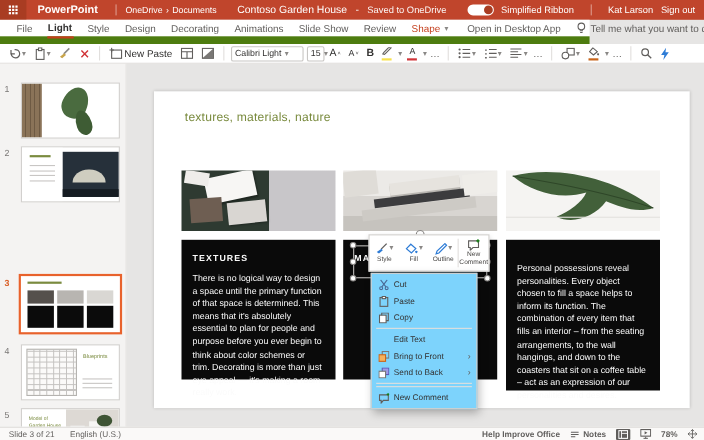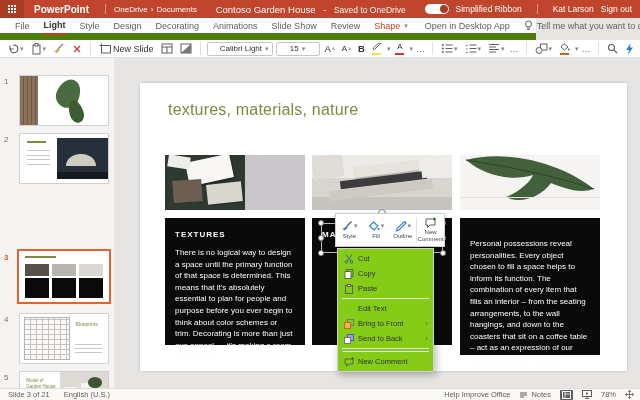--- a/index.html
+++ b/index.html
@@ -30,22 +30,22 @@
   .tabbar .tab.contextual { color:#C43E1C; display:flex; align-items:center; gap:4px;text-align:right; }
   .chev { font-size:7px; color:#8A8886; }
   .tab-desktop { margin-left:16px; white-space:nowrap; cursor:pointer; }
   .tellme { display:flex; align-items:center; gap:4px; margin-left:14px; white-space:nowrap; cursor:pointer; }
 
   
   .toolbar { position:absolute; left:0; top:40px; width:640px; height:18px; background:#fff; border-bottom:1px solid #E1DFDD; display:flex; align-items:center; padding-left:5px; gap:3px; font-size:9px; color:#323130; }
   .tbtn { display:flex; align-items:center; gap:1px; padding:1px 2px; cursor:pointer; white-space:nowrap; }
   .sep { width:1px; height:13px; background:#E1DFDD; margin:0 3px; flex:0 0 auto; }
   .combo { border:1px solid #C8C6C4; border-radius:2px; height:14px; display:flex; align-items:center; padding:0 3px; gap:3px; font-size:8px; color:#323130; cursor:pointer; }
-  .combo.font { width:66px; justify-content:flex-end; }
-  .combo.size { width:44px; justify-content:center; }
+  .combo.font { width:66px; justify-content:flex-start; }
+  .combo.size { width:16px; justify-content:flex-start; }
   .glyph { font-size:9.5px; color:#323130; }
   .glyph.bold { font-weight:bold; }
   .supmark { font-size:5px; vertical-align:super; }
   .colorbtn { display:flex; flex-direction:column; align-items:center; line-height:1; cursor:pointer; }
   .colorbtn .bar { width:9px; height:2px; margin-top:1px; }
   .dots { color:#605E5C; font-size:9px; letter-spacing:1px; cursor:pointer; }
   svg.ic { display:block; }
 
   
   .workspace { position:absolute; left:0; top:58px; width:640px; height:330px; }
@@ -76,21 +76,21 @@
   .t4-label { position:absolute; left:63%; top:14%; font-size:5px; color:#7A8B3F; }
   .t4-line { position:absolute; left:63%; width:30%; height:1px; background:#C8C6C4; }
   .t5-label { position:absolute; left:7%; top:12%; width:36%; font-size:4.5px; line-height:1.3; color:#7A8B3F; }
   .t5-photo { position:absolute; left:46%; top:0; width:54%; height:100%; background:#DDD9D4; }
   .t5-block { position:absolute; background:#F6F5F3; }
   .t5-green { position:absolute; background:#5A7A46; border-radius:50%; }
 
   
   .canvas { position:absolute; left:115px; top:0; width:525px; height:330px; background:#E6E5E4; }
   .slide { position:absolute; left:25px; top:25px; width:487px; height:288px; background:#fff; box-shadow:0 0 3px rgba(0,0,0,.18); }
-  .slide-title { position:absolute; left:28px; top:18px; font-size:16px; font-weight:300; color:#7A8B3F; letter-spacing:.2px; }
+  .slide-title { position:absolute; left:28px; top:18px; font-size:11px; font-weight:300; color:#7A8B3F; letter-spacing:.2px; }
   .col-img { position:absolute; top:72px; width:140px; height:55px; overflow:hidden; }
   .col-text { position:absolute; top:135px; width:140px; background:#0A0A0A; color:#FBFBFB; padding:12px 10px; }
   .col-text h3 { font-size:8px; font-weight:bold; letter-spacing:1px; }
   .col-text p { margin-top:8px; font-size:8px; line-height:1.45; }
 
   
   .ph { position:absolute; }
   .img-swatches { background:linear-gradient(90deg,#2E3A31 0 57%,#C8C6C9 57%); }
   .img-slabs { background:linear-gradient(180deg,#ECEAE7 0 42%,#D8D5D1 42% 76%,#C6C3BE 76%); }
   .img-leaf { background:#F5F4F2; }
@@ -99,31 +99,31 @@
   
   .sel-rect { position:absolute; left:181px; top:140px; width:122px; height:30px; border:1px solid #BDBBB9; z-index:5; }
   .handle { position:absolute; width:6px; height:6px; border-radius:50%; background:#fff; border:1px solid #8A8886; box-shadow:0 0 1px rgba(0,0,0,.4); z-index:6; }
   .rot-handle { position:absolute; left:238px; top:126px; width:8px; height:8px; border-radius:50%; border:1px solid #8A8886; background:#fff; z-index:6; }
 
   .minibar { position:absolute; left:195px; top:130px; width:110px; height:34px; background:#fff; border:1px solid #D2D0CE; box-shadow:0 2px 5px rgba(0,0,0,.25); display:flex; align-items:stretch; z-index:10; }
   .minibtn { flex:1; display:flex; flex-direction:column; align-items:center; justify-content:center; gap:1px; font-size:6px; color:#484644; cursor:pointer; line-height:1.1; text-align:center; }
   .minibar .msep { width:1px; background:#E1DFDD; margin:3px 0; }
   .mini-iconrow { display:flex; align-items:center; gap:1px; }
 
-  .ctxmenu { position:absolute; left:197px; top:165px; width:97px; background:#84cc16; border:1px solid #D2D0CE; box-shadow:2px 3px 8px rgba(0,0,0,.28); z-index:20; padding:2px 0; }
+  .ctxmenu { position:absolute; left:197px; top:165px; width:97px; background:#7dd3fc; border:1px solid #D2D0CE; box-shadow:2px 3px 8px rgba(0,0,0,.28); z-index:20; padding:2px 0; }
   .ctxitem { display:flex; align-items:center; height:15px; padding:0 5px 0 4px; font-size:7.5px; color:#323130; cursor:pointer; }
   .ctxitem .cicon { width:13px; display:flex; justify-content:center; flex:0 0 auto; }
   .ctxitem .clabel { flex:1; margin-left:3px; white-space:nowrap; }
   .ctxitem .csub { font-size:8px; color:#605E5C; }
   .ctxsep { height:1px; background:#E1DFDD; margin:2px 4px; }
 
   
   .statusbar { position:absolute; left:0; top:388px; width:640px; height:12px; background:#FAF9F8; border-top:1px solid #E1DFDD; display:flex; align-items:center; font-size:7.5px; color:#605E5C; }
   .statusbar .sleft { margin-left:8px; display:flex; gap:14px; }
-  .statusbar .sright { margin-left:auto; margin-right:6px; display:flex; align-items:center; gap:9px; }
+  .statusbar .sright { margin-left:auto; margin-right:6px; display:flex; align-items:center; gap:9px;font-weight:bold; }
   .viewbtn { display:flex; align-items:center; justify-content:center; cursor:pointer; }
   .viewbtn.active { background:#605E5C; border-radius:1px; padding:1px 2px; }
 </style>
 </head>
 <body>
 
 <div class="app">
 
   <header class="titlebar">
     <div class="waffle">
@@ -211,21 +211,21 @@
       <svg class="ic" width="10" height="10" viewBox="0 0 10 10">
           <path d="M2 2 L8 8 M8 2 L2 8" stroke="#D13438" stroke-width="1.3"></path>
         </svg>
     </span>
     <span class="sep"></span>
     <span class="tbtn">
       <svg class="ic" width="13" height="12" viewBox="0 0 13 12">
           <rect x="2.5" y="2.5" width="9" height="7.5" fill="none" stroke="#605E5C" stroke-width="1"></rect>
           <path d="M2.5 0.5 v4 M0.5 2.5 h4" stroke="#605E5C" stroke-width="1"></path>
         </svg>
-      <span>New Slide</span>
+      <span>New Paste</span>
     </span>
     <span class="tbtn">
       <svg class="ic" width="12" height="11" viewBox="0 0 12 11">
           <rect x="1" y="1" width="10" height="9" fill="none" stroke="#605E5C" stroke-width="1"></rect>
           <path d="M1 4 h10 M6 4 v6" stroke="#605E5C" stroke-width="1"></path>
         </svg>
     </span>
     <span class="tbtn">
       <svg class="ic" width="12" height="11" viewBox="0 0 12 11">
           <rect x="1" y="1" width="10" height="9" fill="none" stroke="#605E5C" stroke-width="1"></rect>
@@ -495,34 +495,34 @@
                   <path d="M2 0.5 L7 7 M8 0.5 L3 7" stroke="#4A6A96" stroke-width="1"></path>
                   <circle cx="2.5" cy="8" r="1.3" fill="none" stroke="#4A6A96"></circle>
                   <circle cx="7.5" cy="8" r="1.3" fill="none" stroke="#4A6A96"></circle>
                 </svg>
               </span>
             <span class="clabel">Cut</span>
           </div>
           <div class="ctxitem">
             <span class="cicon">
                 <svg class="ic" width="10" height="10" viewBox="0 0 10 10">
+                  <rect x="1.5" y="1.5" width="7" height="8" fill="none" stroke="#605E5C"></rect>
+                  <rect x="3.5" y="0.5" width="3" height="2" fill="#fff" stroke="#605E5C"></rect>
+                </svg>
+              </span>
+            <span class="clabel">Paste</span>
+          </div>
+          <div class="ctxitem">
+            <span class="cicon">
+                <svg class="ic" width="10" height="10" viewBox="0 0 10 10">
                   <rect x="1" y="2.5" width="6" height="7" fill="#fff" stroke="#605E5C"></rect>
                   <path d="M3 2.5 V0.5 h6 v7 H7" fill="none" stroke="#605E5C"></path>
                 </svg>
               </span>
             <span class="clabel">Copy</span>
-          </div>
-          <div class="ctxitem">
-            <span class="cicon">
-                <svg class="ic" width="10" height="10" viewBox="0 0 10 10">
-                  <rect x="1.5" y="1.5" width="7" height="8" fill="none" stroke="#605E5C"></rect>
-                  <rect x="3.5" y="0.5" width="3" height="2" fill="#fff" stroke="#605E5C"></rect>
-                </svg>
-              </span>
-            <span class="clabel">Paste</span>
           </div>
           <div class="ctxsep"></div>
           <div class="ctxitem">
             <span class="cicon"></span>
             <span class="clabel">Edit Text</span>
           </div>
           <div class="ctxitem">
             <span class="cicon">
                 <svg class="ic" width="10" height="10" viewBox="0 0 10 10">
                   <rect x="3.5" y="0.5" width="6" height="6" fill="none" stroke="#797775"></rect>

